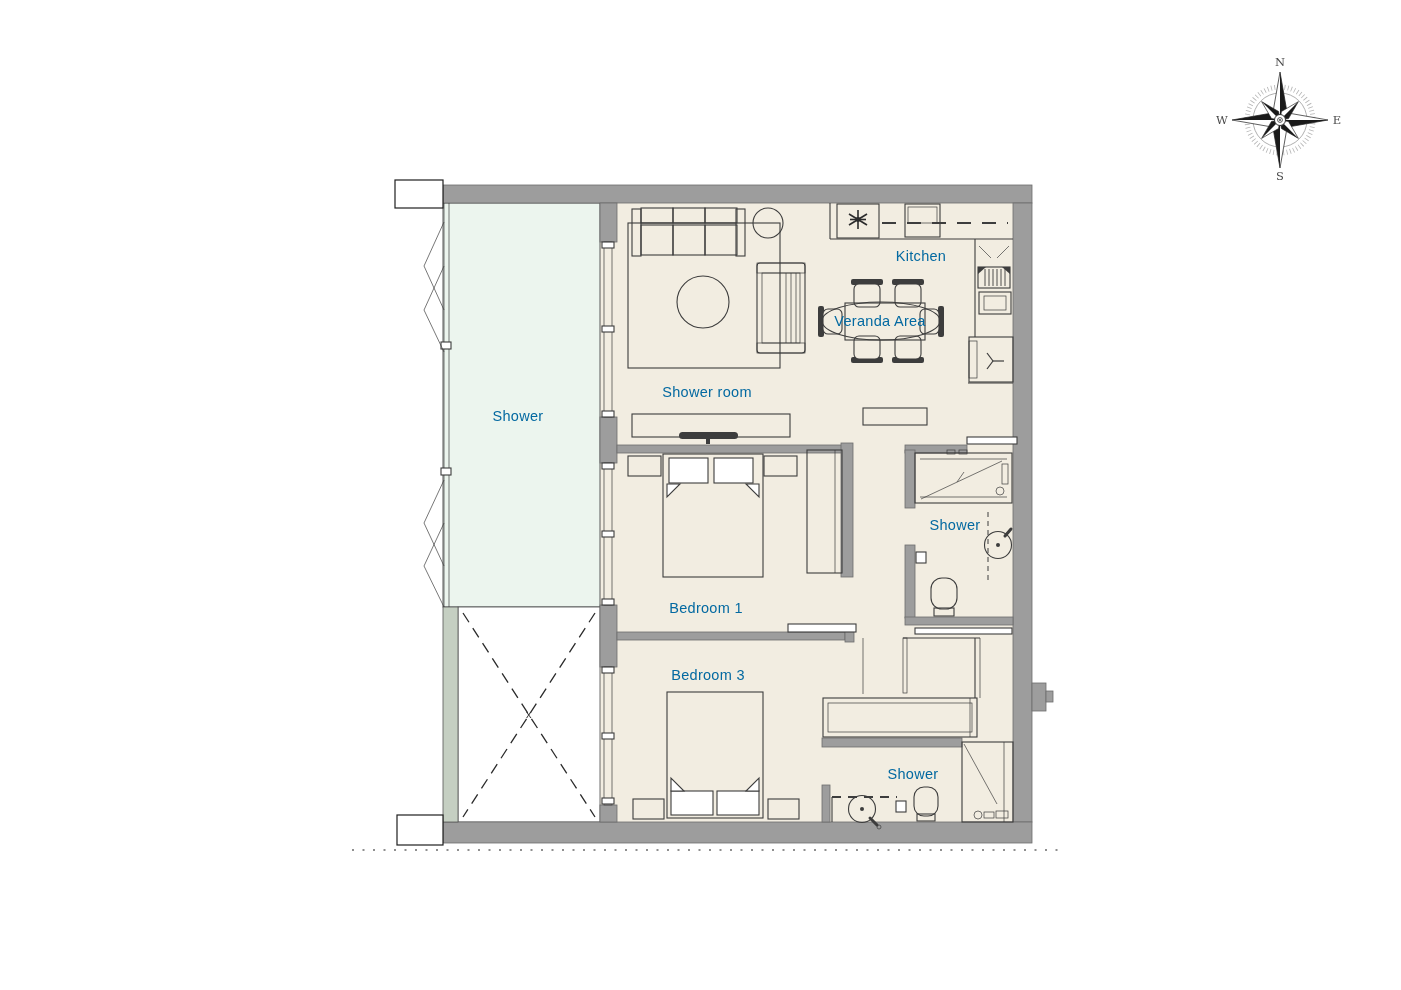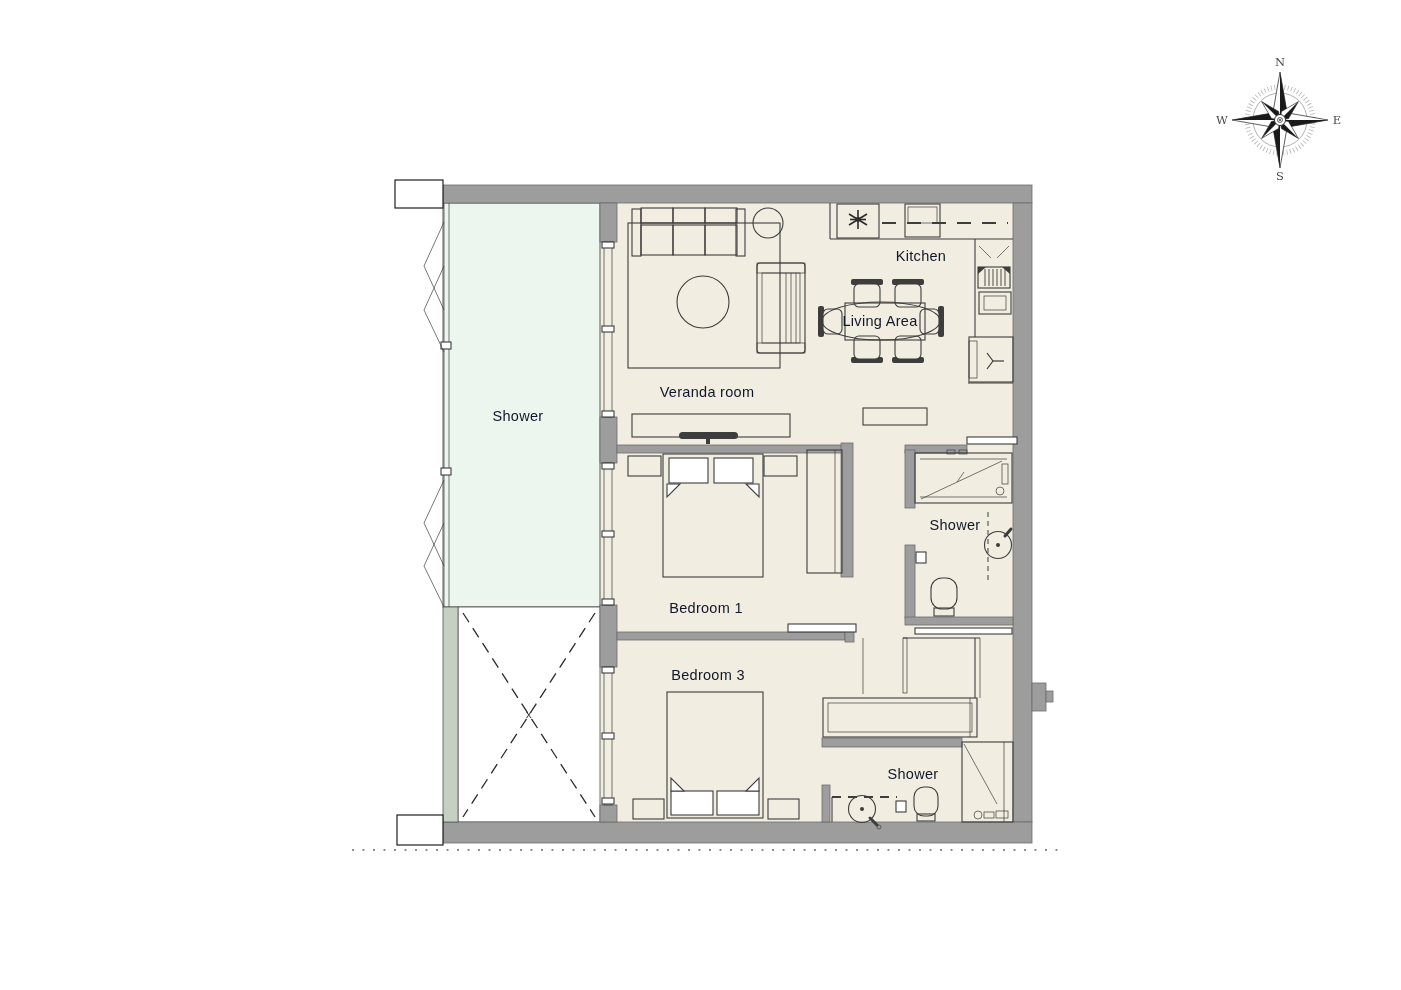--- a/index.html
+++ b/index.html
@@ -1,19 +1,19 @@
 <!DOCTYPE html>
 <html><head>
 <meta charset="utf-8">
 <style>
   html,body{margin:0;padding:0;background:#ffffff;}
   .stage{position:relative;width:1401px;height:990px;background:#ffffff;overflow:hidden;
          font-family:"Liberation Sans", sans-serif;}
   .stage svg{position:absolute;left:0;top:0;}
-  .lbl{position:absolute;transform:translate(-50%,-50%);font-size:14.5px;color:#0f172a;
+  .lbl{position:absolute;transform:translate(-50%,-50%);font-size:14.5px;color:#0369a1;
        letter-spacing:0.3px;white-space:nowrap;}
   .lbl-small{font-size:11px;color:#2b2b2b;}
   .compass-letter{position:absolute;transform:translate(-50%,-50%);
        font-family:"DejaVu Serif", serif;font-size:11.5px;color:#4a4a4a;}
   
   .w{fill:#9d9d9d;stroke:#6d6d6d;stroke-width:0.8;}
   .f{fill:none;stroke:#3d3d3d;stroke-width:1.1;}
   .fw{fill:#ffffff;stroke:#3d3d3d;stroke-width:1.1;}
   .fb{fill:#f2ede1;stroke:#3d3d3d;stroke-width:1.1;}
   .dk{fill:#3d3d3d;stroke:none;}
@@ -303,23 +303,23 @@
     <use href="#diagNE" transform="rotate(90 1280 120)"></use>
     <use href="#diagNE" transform="rotate(180 1280 120)"></use>
     <use href="#diagNE" transform="rotate(270 1280 120)"></use>
     <circle cx="1280" cy="120" r="5.5" fill="#ffffff" stroke="#333" stroke-width="1"></circle>
     <circle cx="1280" cy="120" r="2.4" fill="none" stroke="#333" stroke-width="0.8"></circle>
     <circle cx="1280" cy="120" r="0.9" fill="#333"></circle>
   </g>
 </svg>
 
   <span class="lbl" style="left:518px;top:416px">Shower</span>
-  <span class="lbl" style="left:707px;top:392px">Veranda room</span>
+  <span class="lbl" style="left:707px;top:392px">Shower room</span>
   <span class="lbl" style="left:921px;top:256px">Kitchen</span>
-  <span class="lbl" style="left:880px;top:321px">Living Area</span>
+  <span class="lbl" style="left:880px;top:321px">Veranda Area</span>
   <span class="lbl" style="left:706px;top:608px">Bedroom 1</span>
   <span class="lbl" style="left:708px;top:675px">Bedroom 3</span>
   <span class="lbl" style="left:955px;top:525px">Shower</span>
   <span class="lbl" style="left:913px;top:774px">Shower</span>
   <span class="lbl lbl-small" style="left:529px;top:714px">x</span>
 
   <span class="compass-letter" style="left:1280px;top:62px">N</span>
   <span class="compass-letter" style="left:1337px;top:120px">E</span>
   <span class="compass-letter" style="left:1280px;top:176px">S</span>
   <span class="compass-letter" style="left:1222px;top:120px">W</span>

